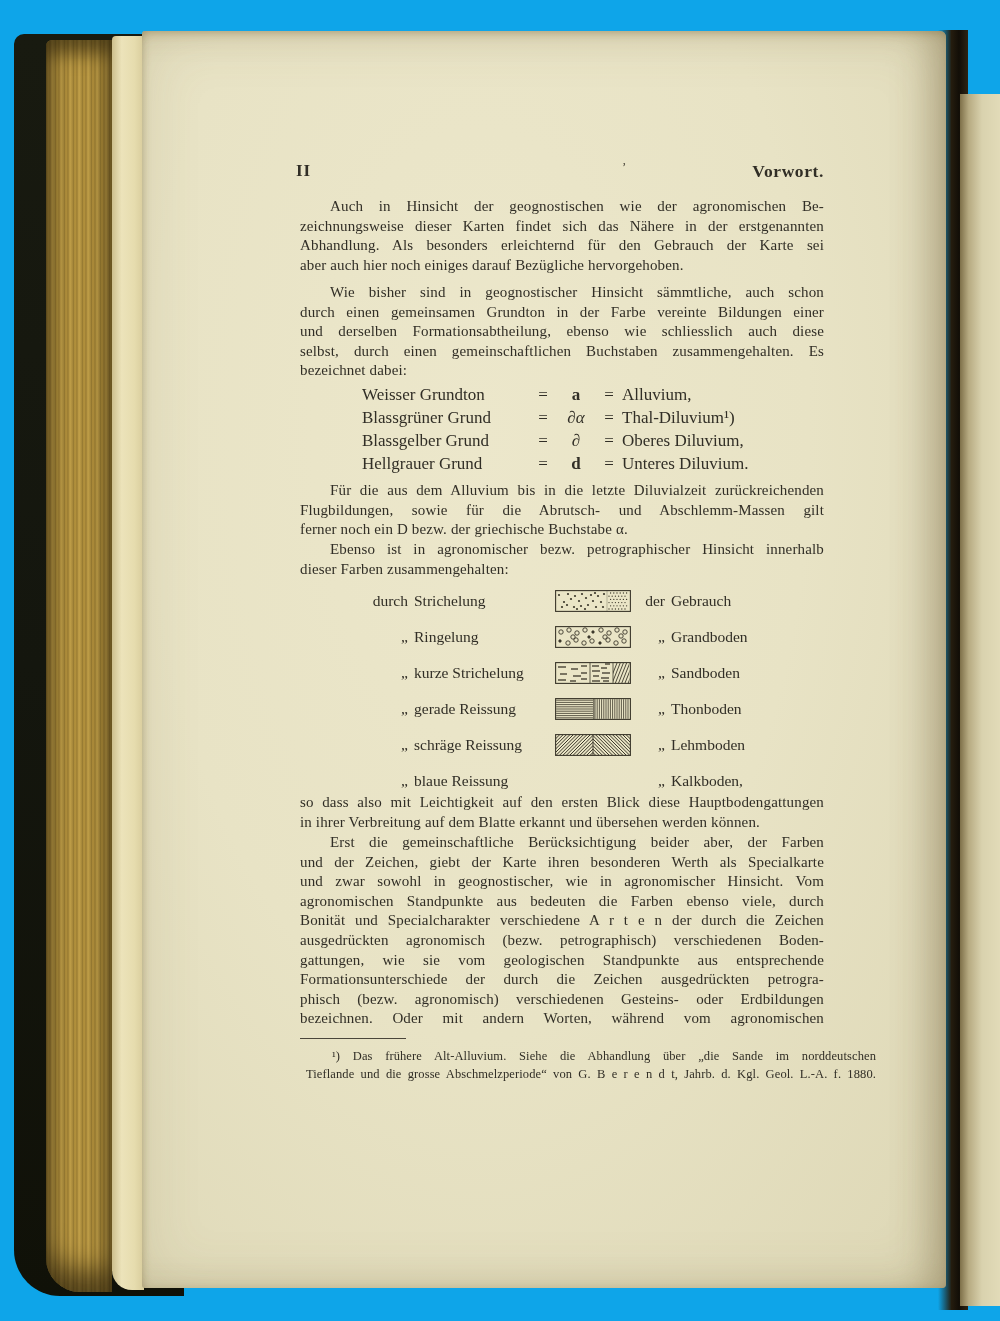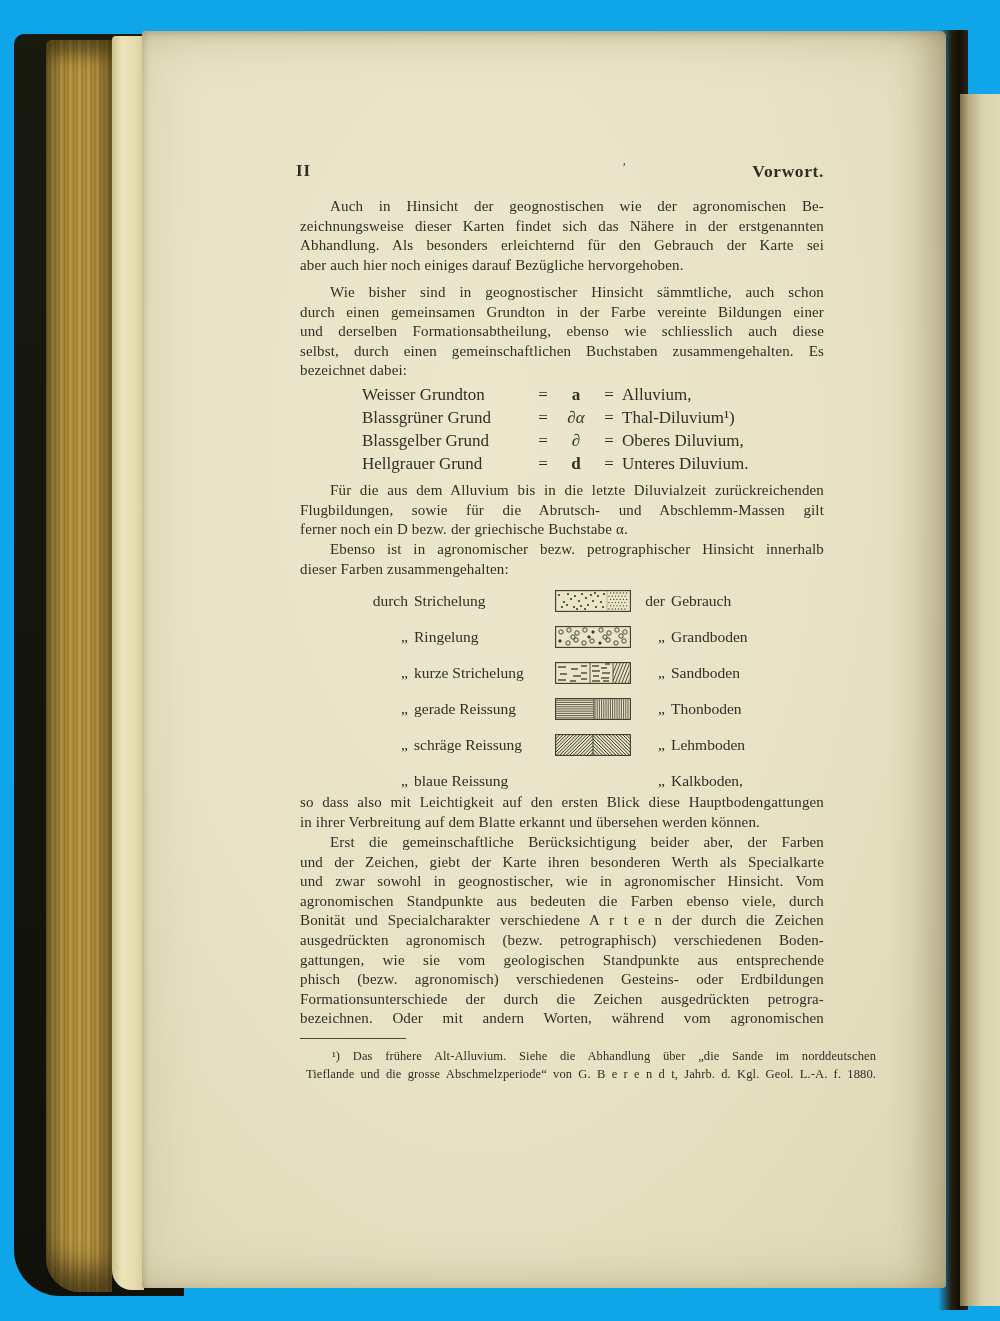--- a/index.html
+++ b/index.html
@@ -383,22 +383,22 @@
           <div class="tline lastline">in ihrer Verbreitung auf dem Blatte erkannt und übersehen werden können.</div>
         </div>
       <div class="block para" style="top:672px">
           <div class="tline indent">Erst die gemeinschaftliche Berücksichtigung beider aber, der Farben</div>
           <div class="tline">und der Zeichen, giebt der Karte ihren besonderen Werth als Specialkarte</div>
           <div class="tline">und zwar sowohl in geognostischer, wie in agronomischer Hinsicht.  Vom</div>
           <div class="tline">agronomischen Standpunkte aus bedeuten die Farben ebenso viele, durch</div>
           <div class="tline">Bonität und Specialcharakter verschiedene A r t e n der durch die Zeichen</div>
           <div class="tline">ausgedrückten agronomisch (bezw. petrographisch) verschiedenen Boden-</div>
           <div class="tline">gattungen, wie sie vom geologischen Standpunkte aus entsprechende</div>
+          <div class="tline">Formationsunterschiede der durch die Zeichen ausgedrückten petrogra-</div>
           <div class="tline">phisch (bezw. agronomisch) verschiedenen Gesteins- oder Erdbildungen</div>
-          <div class="tline">Formationsunterschiede der durch die Zeichen ausgedrückten petrogra-</div>
           <div class="tline">bezeichnen.  Oder mit andern Worten, während vom agronomischen</div>
         </div>
 
       <div class="block fnrule" style="top:877px"></div>
       <div class="block footnote" style="top:887px">
           <div class="tline indent">¹) Das frühere Alt-Alluvium.  Siehe die Abhandlung über „die Sande im norddeutschen</div>
           <div class="tline">Tieflande und die grosse Abschmelzperiode“ von G. B e r e n d t, Jahrb. d. Kgl. Geol. L.-A. f. 1880.</div>
         </div>
 
     </div>

